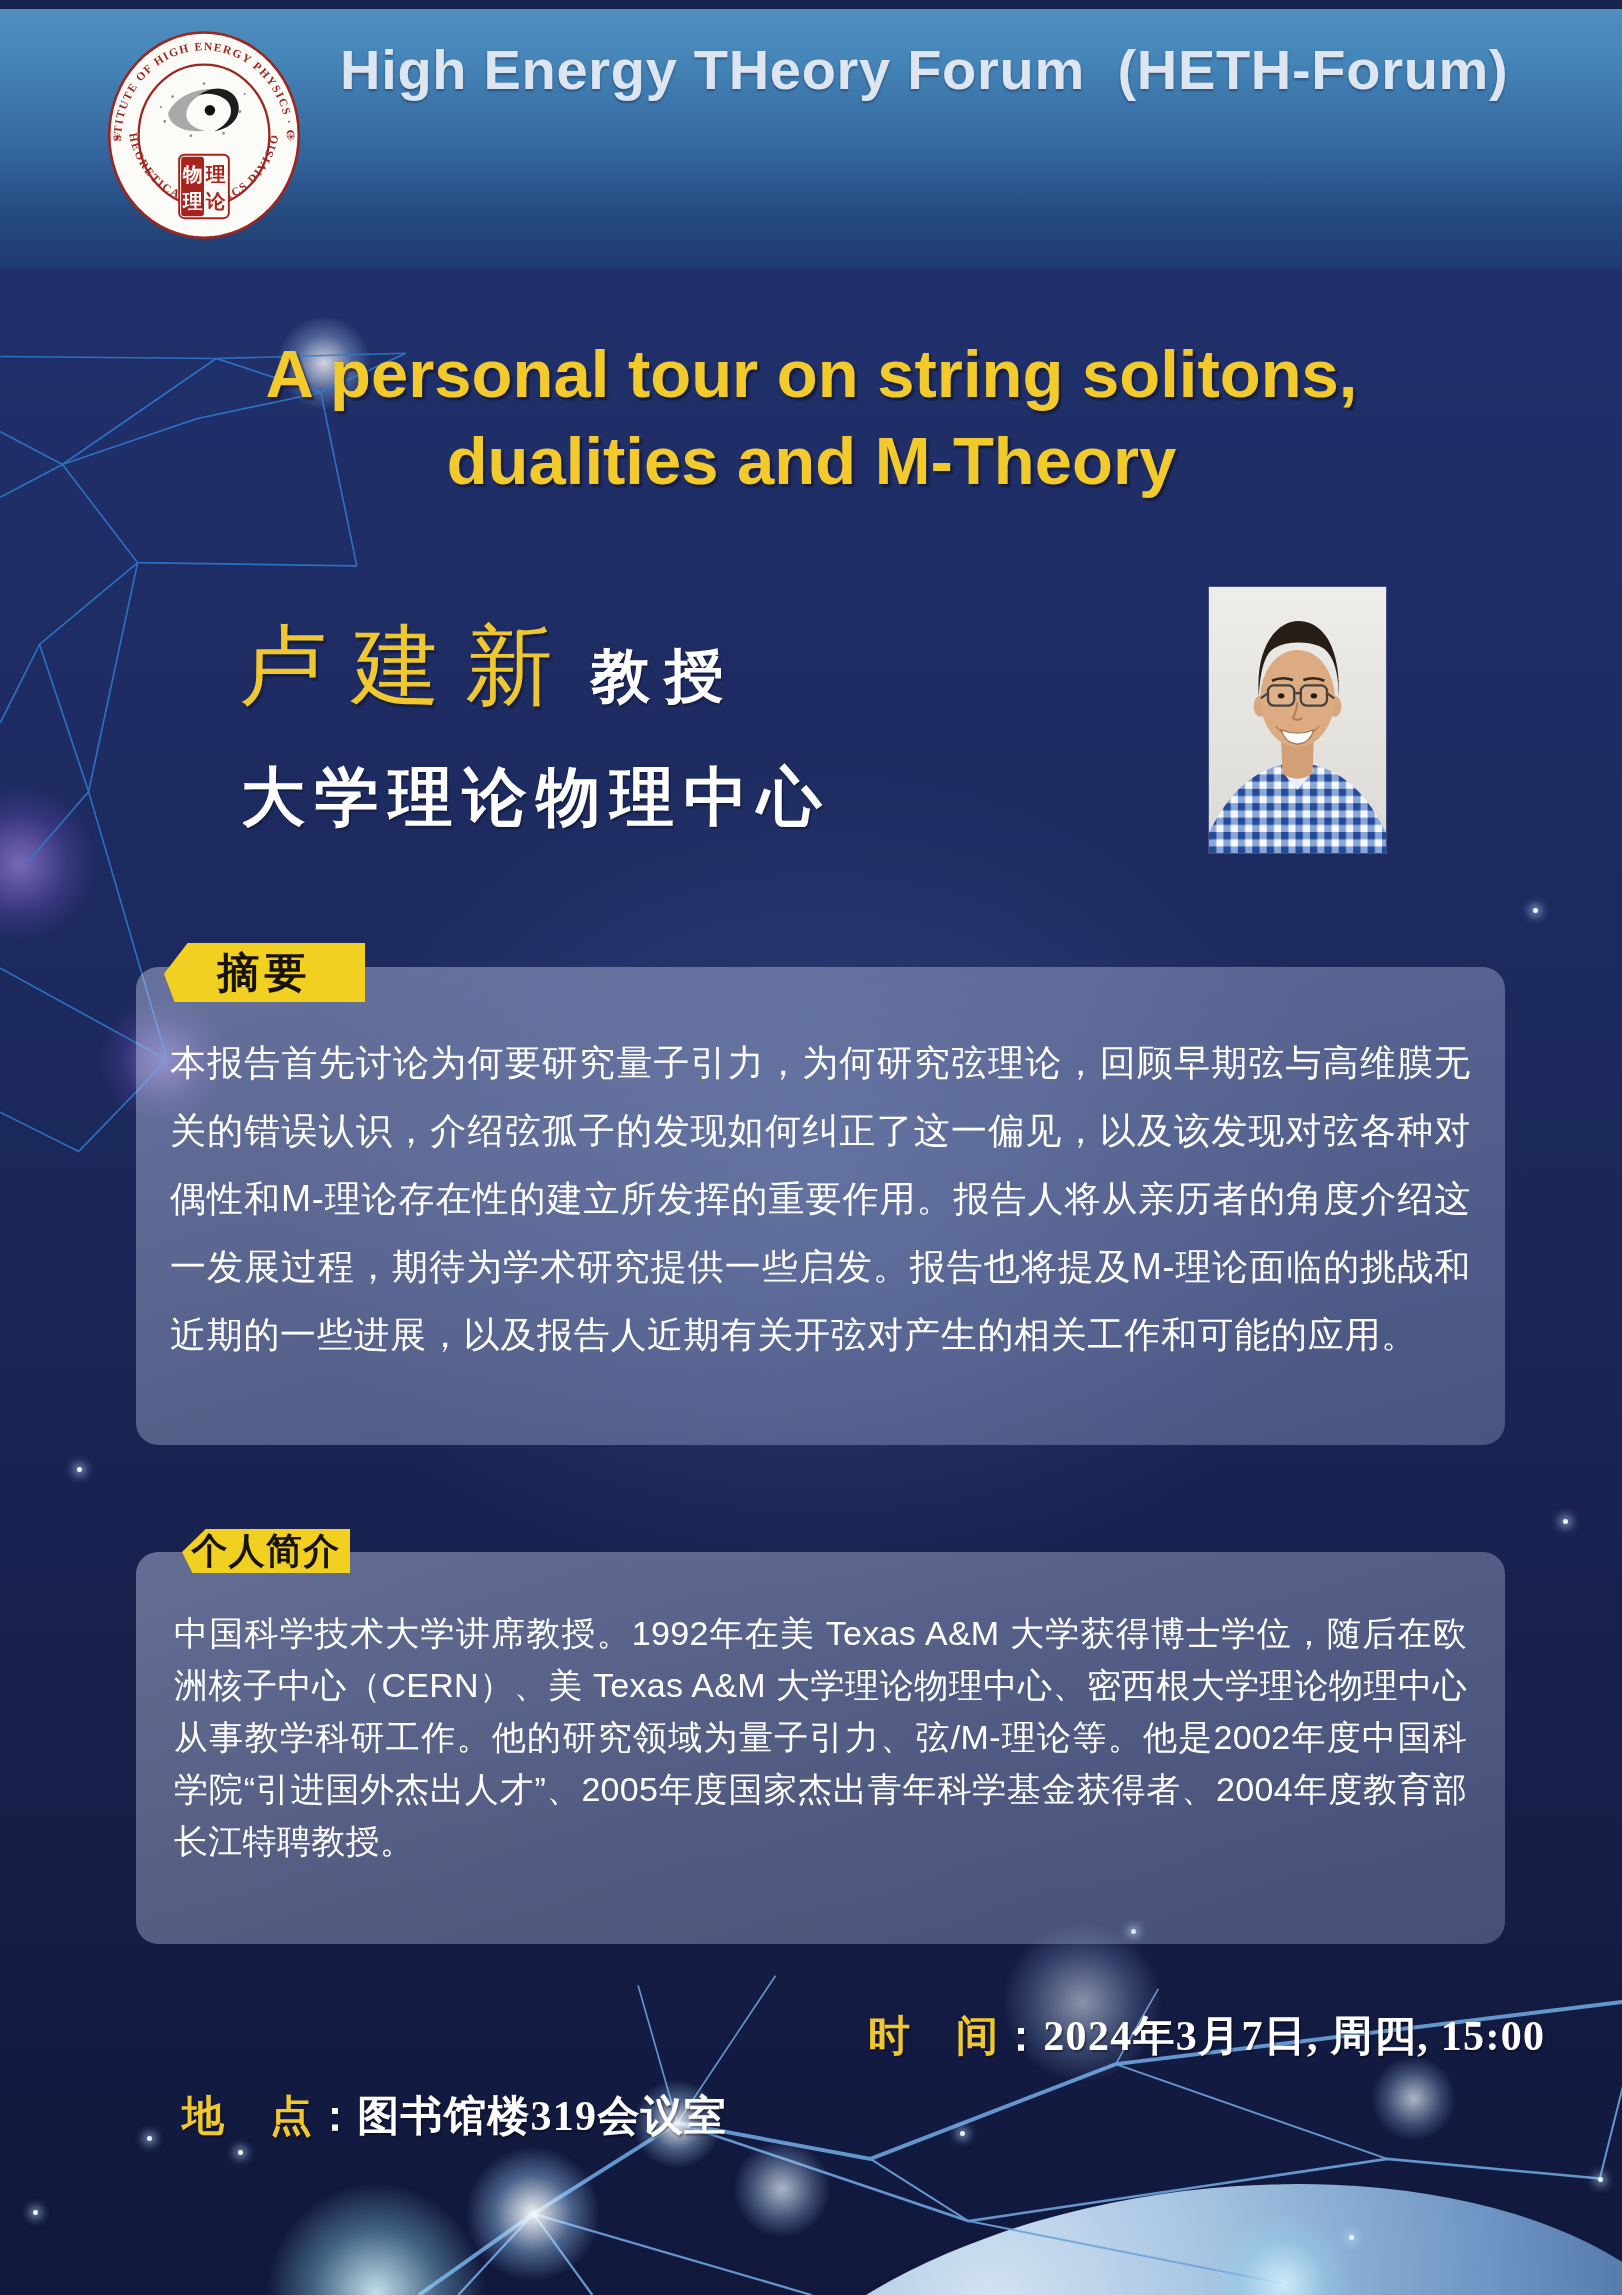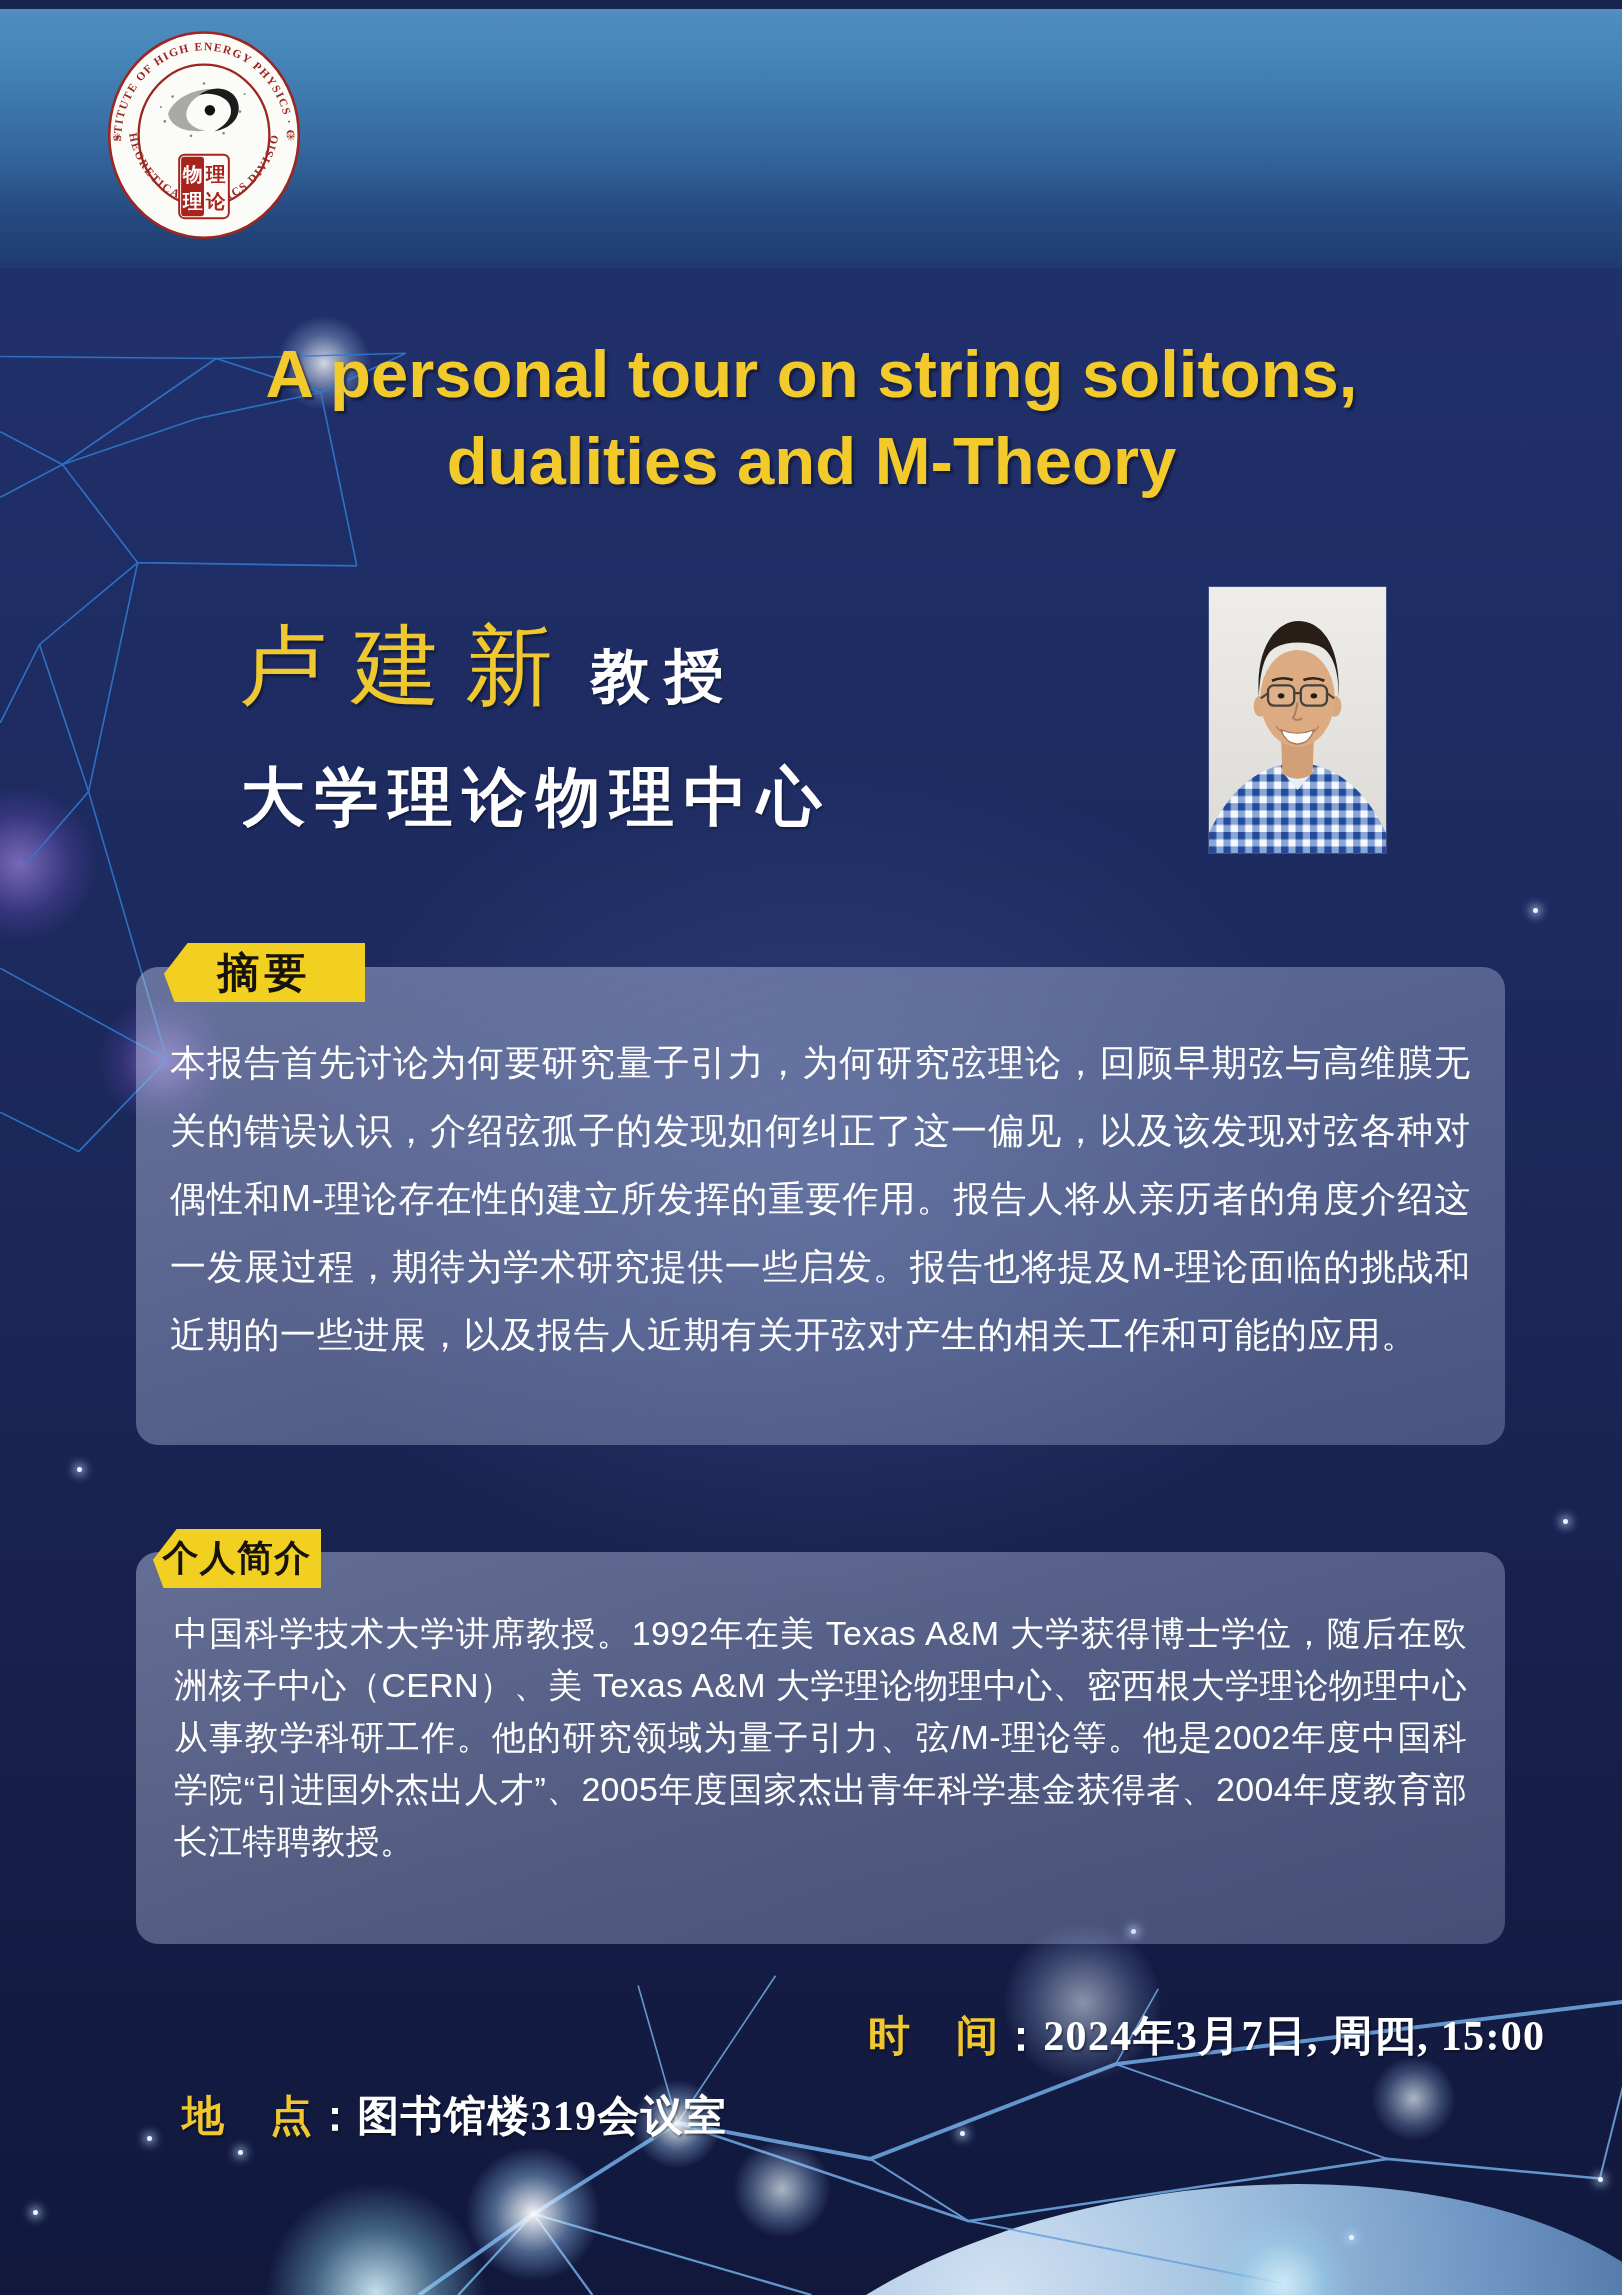--- a/index.html
+++ b/index.html
@@ -38,21 +38,21 @@
     text-shadow:1.3px 2px 2px rgba(0,0,0,.35);}
   .affiliation{position:absolute;left:241px;top:754px;z-index:2;font-family:"Liberation Serif",serif;
     font-size:64px;color:#fff;letter-spacing:9.8px;font-weight:600;text-shadow:1.3px 2px 2px rgba(0,0,0,.35);}
   .photo{position:absolute;left:1209px;top:587px;width:177px;height:266px;z-index:2;
     background:#eceae6;box-shadow:0 0 0 0.7px rgba(255,255,255,.25);}
   
   .section-tag{position:absolute;z-index:3;background:#f2d021;color:#17120a;font-weight:900;
     display:flex;align-items:center;justify-content:center;
     clip-path:polygon(23.6px 0,100% 0,100% 100%,10.5px 100%,0 52%);}
   .tag-abstract{left:164px;top:943px;width:201px;height:59px;font-size:42px;letter-spacing:5.2px;}
-  .tag-bio{left:153px;top:1529px;width:168px;height:59px;font-size:36px;letter-spacing:1.3px;}
+  .tag-bio{left:182px;top:1529px;width:168px;height:44px;font-size:36px;letter-spacing:1.3px;}
   .panel{position:absolute;left:136px;width:1369px;z-index:2;border-radius:22px;box-sizing:border-box;
     background:linear-gradient(160deg,rgba(205,214,242,.42) 0%,rgba(186,197,230,.36) 55%,rgba(170,182,220,.33) 100%);}
   .panel-abstract{top:967px;height:478px;padding:62px 34px 0 34px;}
   .panel-bio{top:1552px;height:392px;padding:55px 38px 0 38px;}
   .panel p{margin:0;color:#ffffff;text-align:justify;}
   .panel-abstract p{font-size:36px;line-height:68px;letter-spacing:0.7px;}
   .panel-bio p{font-size:34px;line-height:52px;letter-spacing:0.3px;}
   
   .info-row{position:absolute;z-index:2;font-family:"Liberation Serif",serif;font-size:42px;
     white-space:pre;text-shadow:1.3px 2px 2px rgba(0,0,0,.4);}
@@ -114,20 +114,21 @@
     <div class="star" style="left:1598px;top:2177px;"></div>
     <div class="star" style="left:1349px;top:2235px;"></div>
     <div class="star" style="left:960px;top:2131px;"></div>
     <div class="star" style="left:77px;top:1467px;"></div>
     <div class="star" style="left:1563px;top:1519px;"></div>
     <div class="star" style="left:1131px;top:1929px;"></div>
   </div>
 
   <header class="header">
     <div class="header-text">
+      <div class="title-en">High Energy THeory Forum  (HETH-Forum)</div>
     </div>
   </header>
   <div class="top-strip"></div>
 
   <div class="logo">
     <svg width="198" height="217" viewBox="0 0 302 332">
       <defs>
         <path id="arcTop" d="M 24,176 A 127,139 0 0 1 278,176" fill="none"></path>
         <path id="arcBot" d="M 36,160 A 116,128 0 0 0 266,160" fill="none"></path>
       </defs>

